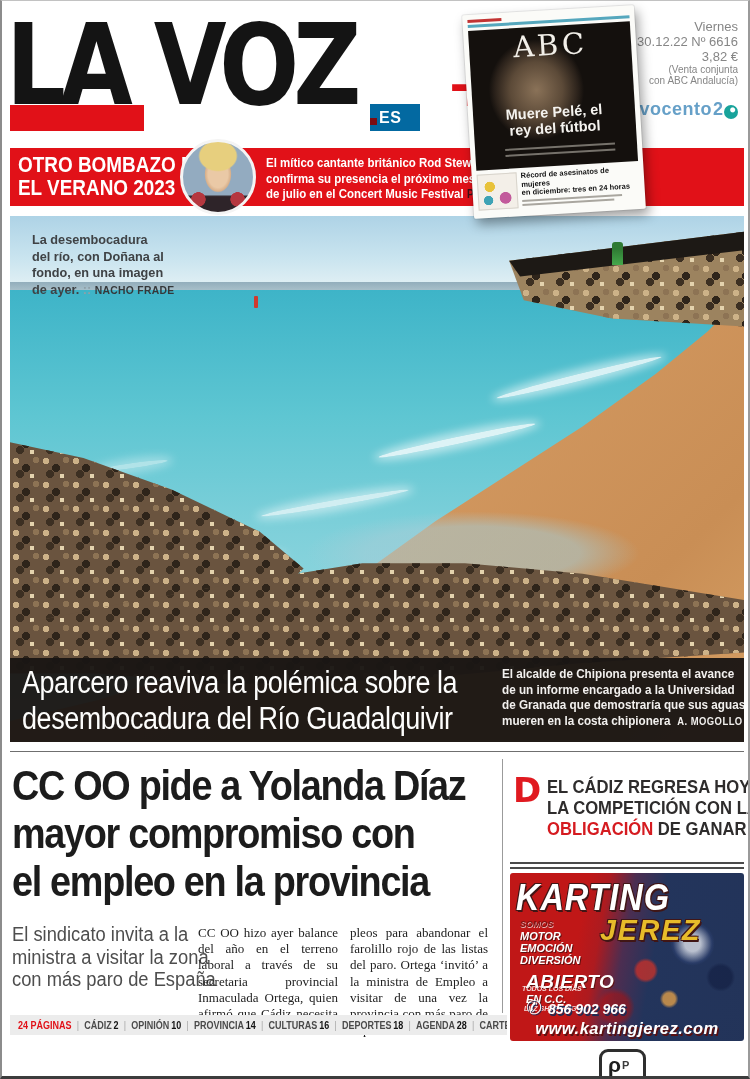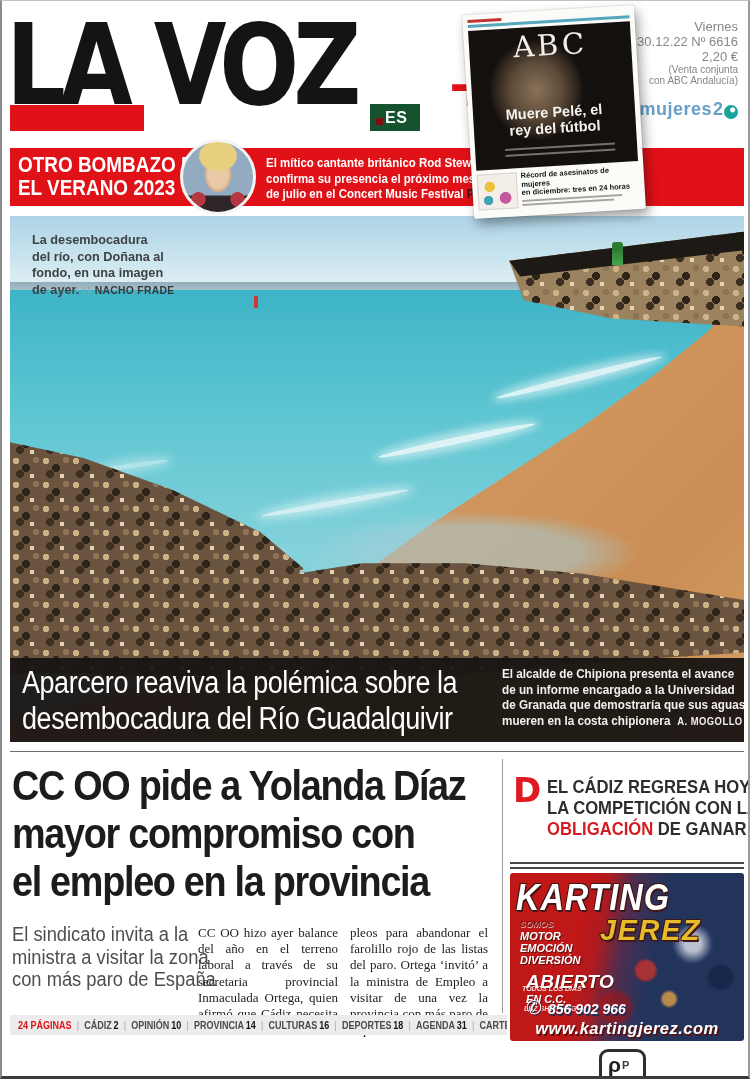--- a/index.html
+++ b/index.html
@@ -9,22 +9,22 @@
           border-right:2px solid #9a9a9a; border-bottom:3px solid #3c3c3c; }
   .abs { position:absolute; }
 
   
   .lavoz { left:4px; top:8px; font-family:"DejaVu Sans", sans-serif; font-weight:800;
            font-size:112px; line-height:1; letter-spacing:-7px; color:#141414;
            transform:scaleX(.84); transform-origin:0 0; white-space:nowrap; }
   .redbar { left:8px; top:104px; width:134px; height:26px; background:#e11118; }
   .decadiz { left:150px; top:100px; font-size:33px; font-weight:700; letter-spacing:7px;
              color:#1a1a1a; white-space:nowrap; }
-  .esbox { left:368px; top:103px; width:50px; height:27px; background:#14532d;
-           display:flex; align-items:center; padding-left:6px; }
+  .esbox { left:368px; top:103px; width:50px; height:27px; background:#0369a1;
+           display:flex; align-items:center; }
   .esdot { width:7px; height:7px; background:#7c0d12; margin-top:8px; margin-right:2px; }
   .estxt { color:#fff; font-weight:800; font-size:16px; letter-spacing:.5px; }
   .plus { left:444px; top:56px; color:#e11118; font-size:58px; font-weight:700;
           font-family:"DejaVu Sans", sans-serif; line-height:1; }
   .edition { right:10px; top:18px; text-align:right; color:#868686; font-size:13px;
              line-height:15px; font-weight:500; }
   .edition .small { font-size:10px; line-height:11px; }
   .vocento { right:10px; top:98px; display:flex; align-items:center; }
   .voc-word { color:#66a0c8; font-size:18px; font-weight:600; letter-spacing:.5px; }
   .voc-two  { color:#66a0c8; font-size:18px; font-weight:700; margin-left:1px; }
@@ -212,26 +212,26 @@
   <div class="abs lavoz">LA VOZ</div>
   <div class="abs redbar"></div>
   <div class="abs esbox">
     <span class="esdot"></span>
     <span class="estxt">ES</span>
   </div>
   <div class="abs plus">+</div>
   <div class="abs edition">
     <div>Viernes</div>
     <div>30.12.22 Nº 6616</div>
-    <div>2,20 €</div>
+    <div>3,82 €</div>
     <div class="small">(Venta conjunta</div>
     <div class="small">con ABC Andalucía)</div>
   </div>
   <div class="abs vocento">
-    <span class="voc-word">mujeres</span>
+    <span class="voc-word">vocento</span>
     <span class="voc-two">2</span>
     <span class="voc-circle"></span>
   </div>
 
   <div class="abs abc">
     <div class="abc-redline"></div>
     <div class="abc-teal"></div>
     <div class="abc-photo">
       <div class="abc-title">ABC</div>
       <div class="abc-muere">
@@ -357,21 +357,21 @@
       <span class="flabel">CÁDIZ</span><span class="fnum">2</span>
       <span class="fsep">|</span>
       <span class="flabel">OPINIÓN</span><span class="fnum">10</span>
       <span class="fsep">|</span>
       <span class="flabel">PROVINCIA</span><span class="fnum">14</span>
       <span class="fsep">|</span>
       <span class="flabel">CULTURAS</span><span class="fnum">16</span>
       <span class="fsep">|</span>
       <span class="flabel">DEPORTES</span><span class="fnum">18</span>
       <span class="fsep">|</span>
-      <span class="flabel">AGENDA</span><span class="fnum">31</span>
+      <span class="flabel">AGENDA</span><span class="fnum">28</span>
       <span class="fsep">|</span>
       <span class="flabel">CARTELERA</span>
       
     </div>
   </div>
 
   <div class="abs press">
     <span class="press-g">ρ</span>
     <span class="press-s">P</span>
   </div>

